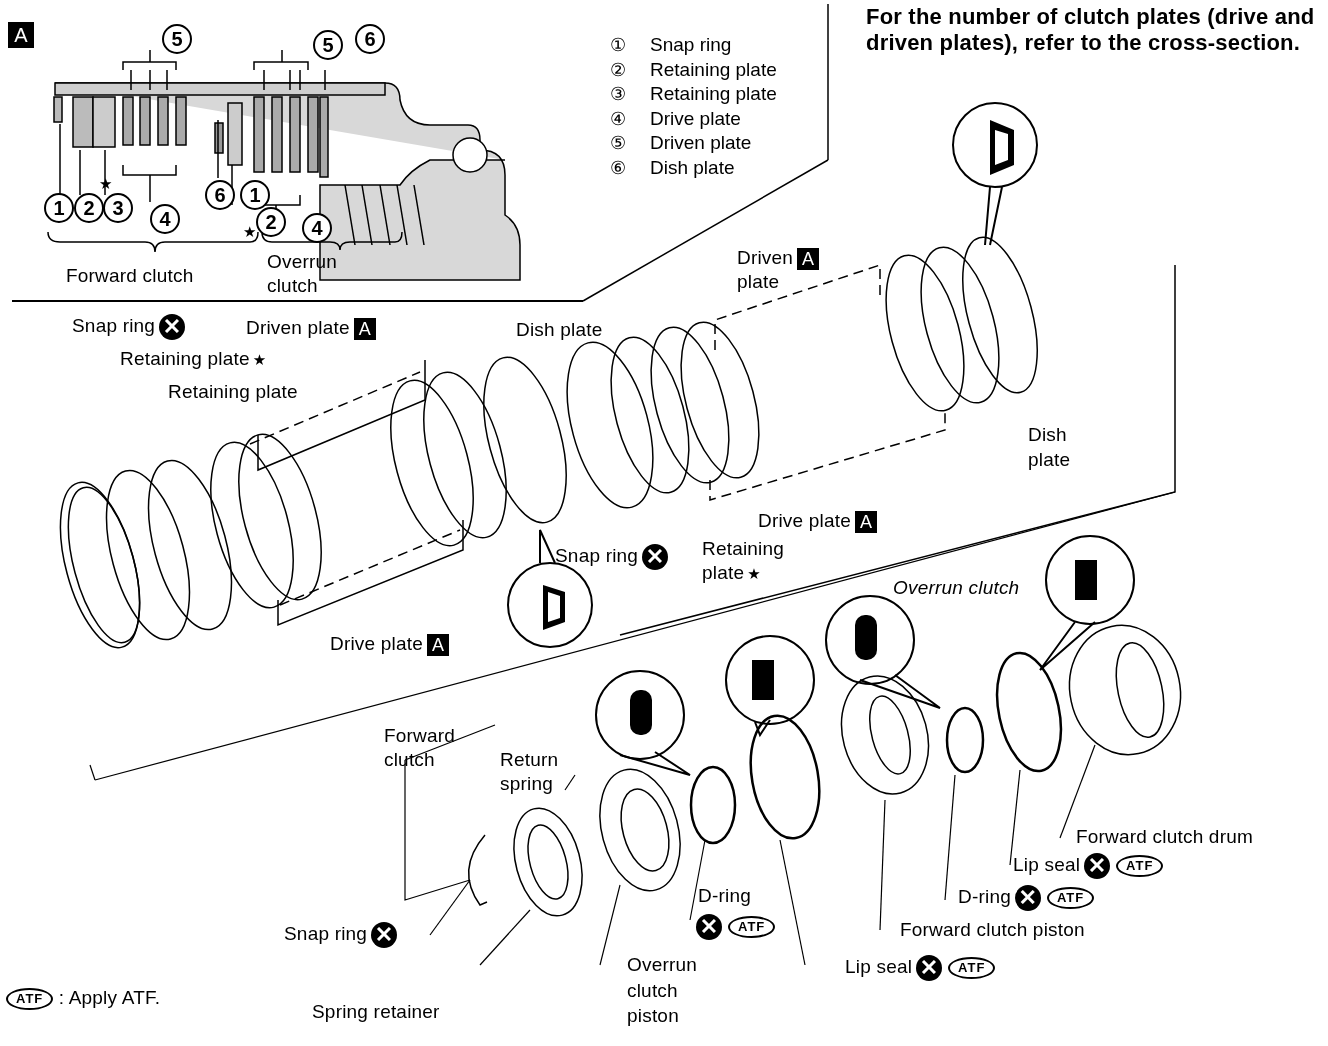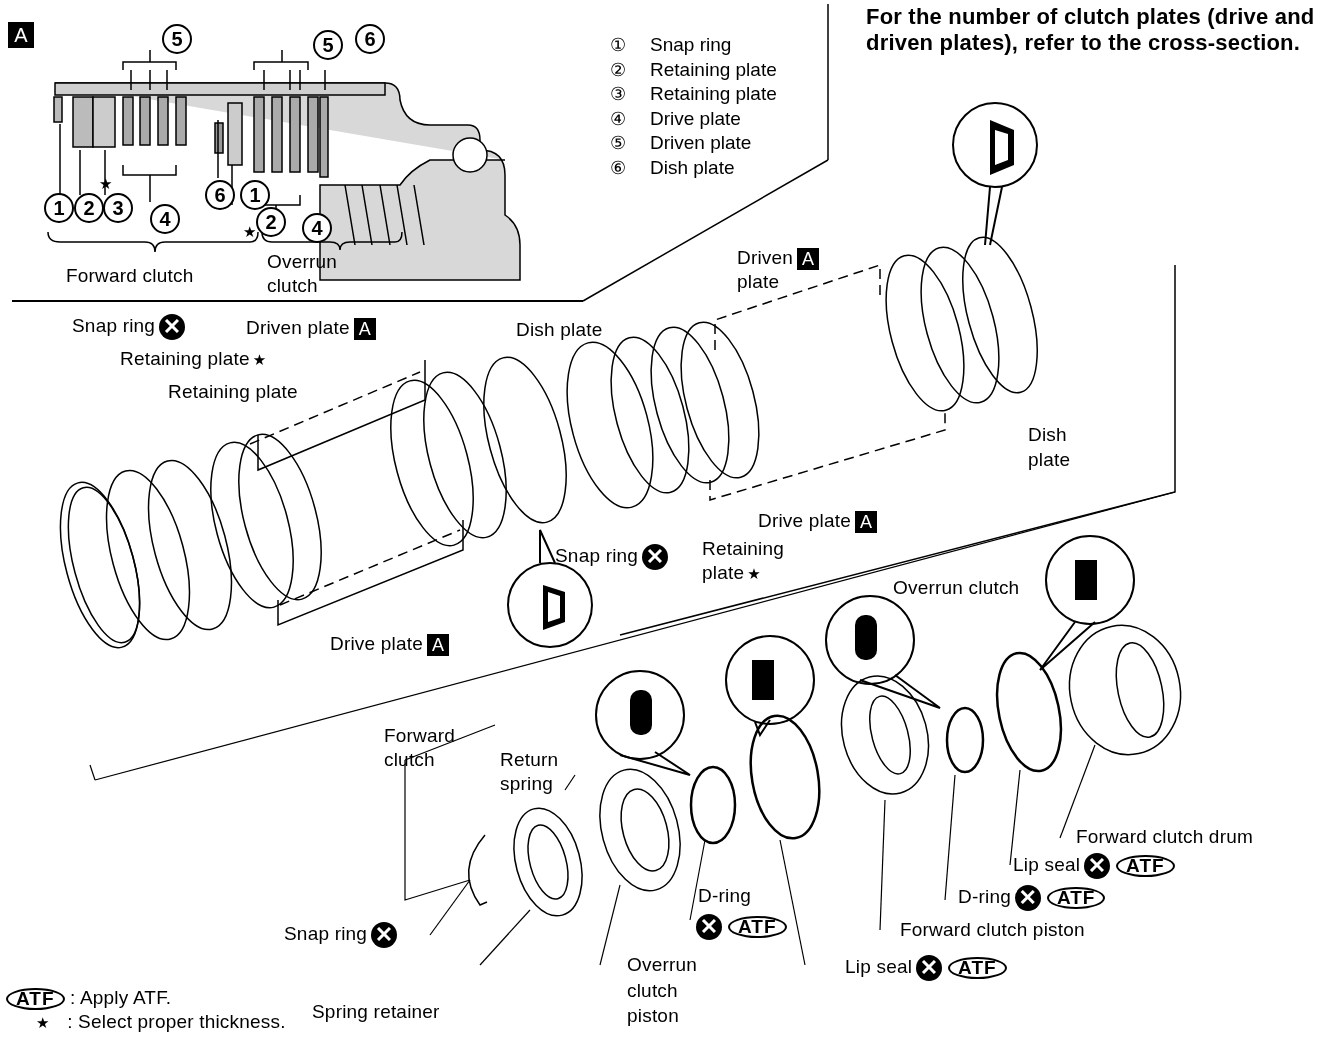--- a/index.html
+++ b/index.html
@@ -5,21 +5,21 @@
     html, body { margin:0; padding:0; background:#fff; }
     body { width:1328px; height:1046px; position:relative; overflow:hidden;
            font-family:"Liberation Sans", sans-serif; color:#000; }
     svg#art { position:absolute; left:0; top:0; }
     .lbl { position:absolute; font-size:19px; line-height:24px; white-space:nowrap; letter-spacing:0.2px; }
     .bold { font-weight:bold; }
     .boxA { display:inline-block; background:#000; color:#fff; font-size:18px; line-height:22px;
             width:22px; text-align:center; vertical-align:middle; margin-left:4px; }
     .xmark { display:inline-block; width:26px; height:26px; border-radius:50%; background:#000; color:#fff;
              font-weight:bold; font-size:22px; line-height:26px; text-align:center; vertical-align:middle; margin-left:4px; }
-    .atf { display:inline-block; border:2px solid #000; border-radius:50%; padding:0 8px; font-size:19px; font-weight:bold;
+    .atf { display:inline-block; border:2px solid #000; border-radius:50%; padding:0 8px; font-size:13px; font-weight:bold;
            line-height:18px; vertical-align:middle; margin-left:6px; letter-spacing:1px; }
     .star { font-size:15px; vertical-align:middle; margin-left:3px; }
     .circnum { display:inline-block; width:26px; height:26px; border:2px solid #000; border-radius:50%;
                text-align:center; font-weight:bold; font-size:20px; line-height:26px; background:#fff; }
     .key-row { display:flex; gap:22px; font-size:19px; line-height:24.6px; }
     .key-num { width:20px; text-align:center; font-size:18px; }
   </style>
 </head>
 <body>
 
@@ -240,21 +240,21 @@
 <div class="lbl" style="left:758px;top:509px;">
   <span>Drive plate</span><span class="boxA">A</span>
 </div>
 <div class="lbl" style="left:555px;top:544px;">
   <span>Snap ring</span><span class="xmark">✕</span>
 </div>
 <div class="lbl" style="left:702px;top:537px;">Retaining</div>
 <div class="lbl" style="left:702px;top:561px;">
   <span>plate</span><span class="star">★</span>
 </div>
-<div class="lbl" style="left:893px;top:576px;">Overrun clutch</div>
+<div class="lbl" style="left:893px;top:576px;font-style:italic;">Overrun clutch</div>
 
 <div class="lbl" style="left:500px;top:748px;">Return</div>
 <div class="lbl" style="left:500px;top:772px;">spring</div>
 <div class="lbl" style="left:284px;top:922px;">
   <span>Snap ring</span><span class="xmark">✕</span>
 </div>
 <div class="lbl" style="left:312px;top:1000px;">Spring retainer</div>
 <div class="lbl" style="left:627px;top:953px;">Overrun</div>
 <div class="lbl" style="left:627px;top:979px;">clutch</div>
 <div class="lbl" style="left:627px;top:1004px;">piston</div>
@@ -272,17 +272,13 @@
 <div class="lbl" style="left:1013px;top:853px;">
   <span>Lip seal</span><span class="xmark">✕</span><span class="atf">ATF</span>
 </div>
 <div class="lbl" style="left:1076px;top:825px;">Forward clutch drum</div>
 
 <div style="position:absolute;left:6px;top:986px;">
   <div class="lbl" style="position:relative;">
     <span class="atf" style="margin:0;">ATF</span>
     <span>: Apply ATF.</span>
   </div>
-  <div class="lbl" style="position:relative;padding-left:30px;">
-    <span class="star" style="margin:0 12px 0 0;">★</span>
-    <span>: Select proper thickness.</span>
-  </div>
 </div>
 
 </body></html>

